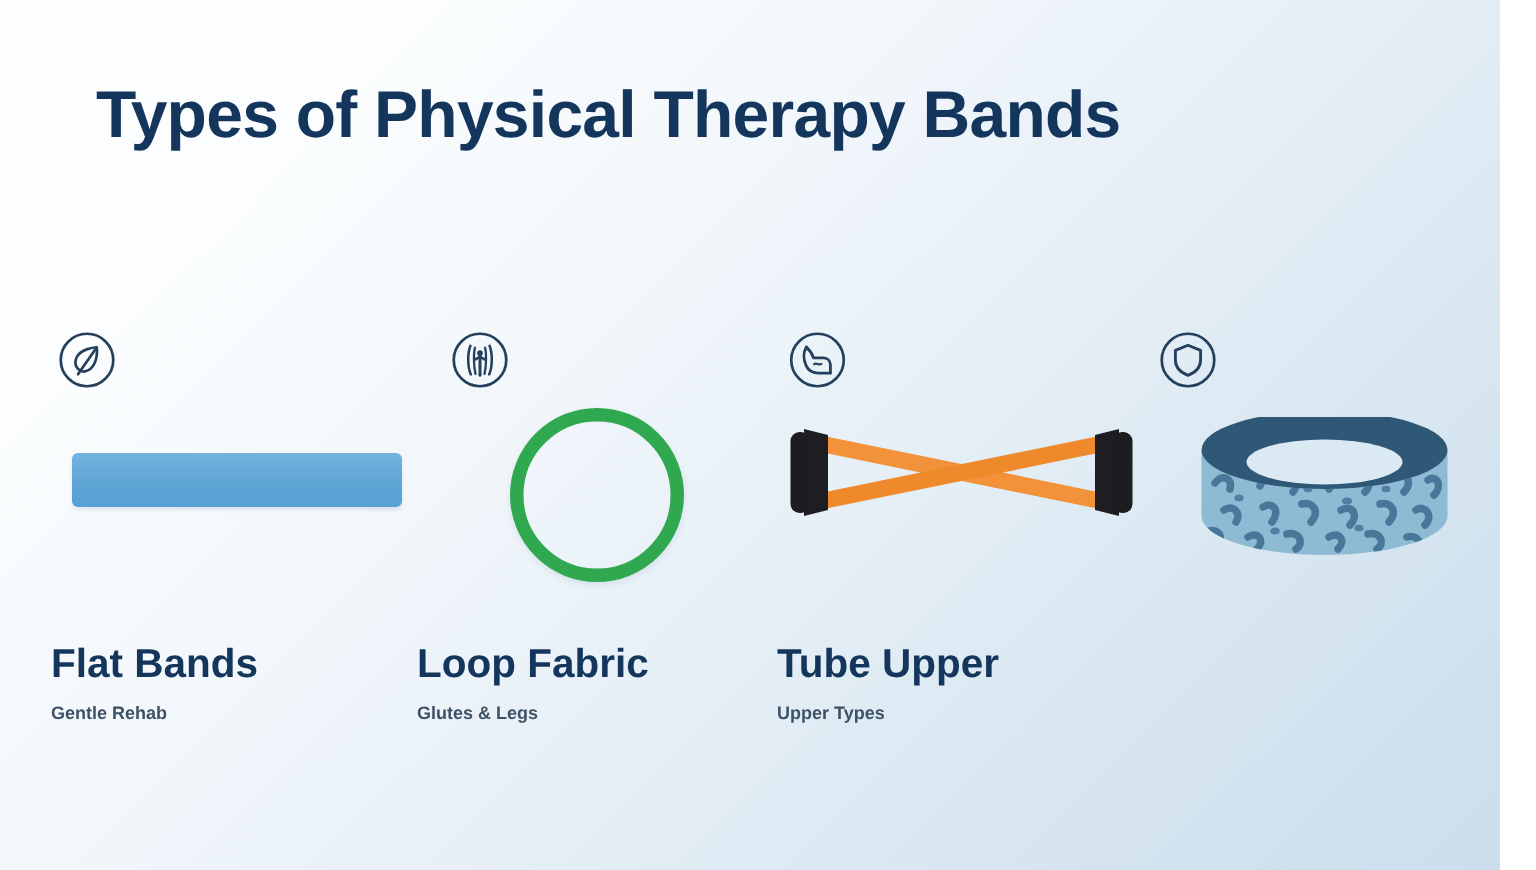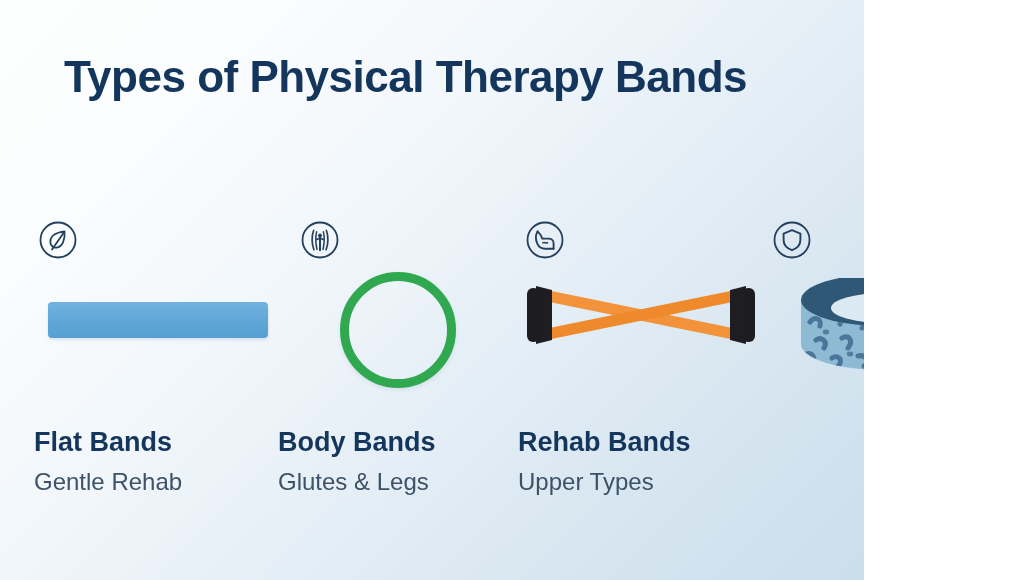--- a/index.html
+++ b/index.html
@@ -7,21 +7,21 @@
     padding: 0;
   }
   body {
     width: 1024px;
     height: 580px;
     overflow: hidden;
     font-family: "Liberation Sans", sans-serif;
   }
   #infographic {
     position: relative;
-    width: 864px;
+    width: 1000px;
     height: 580px;
     background: linear-gradient(135deg,
         #fdfefe 0%,
         #fbfdfe 18%,
         #f2f7fb 38%,
         #e4eef6 60%,
         #d6e5f0 80%,
         #cbdeec 100%);
     overflow: hidden;
   }
@@ -122,22 +122,22 @@
   }
   .band-title {
     font-size: 27px;
     font-weight: bold;
     color: #14365c;
     line-height: 1.1;
     white-space: nowrap;
   }
   .band-sub {
     margin-top: 11px;
-    font-size: 24px;
-    font-weight: normal;
+    font-size: 12px;
+    font-weight: bold;
     color: #3d5266;
     line-height: 1.1;
     white-space: nowrap;
   }
 </style>
 </head>
 <body>
 
 <div id="infographic">
 
@@ -176,21 +176,21 @@
         <path d="M20 17.3 L20 30.2" fill="none" stroke="#24405c" stroke-width="2" stroke-linecap="round"></path>
         <path d="M16.9 19.6 L20 17.9 L23.1 19.6" fill="none" stroke="#24405c" stroke-width="1.7" stroke-linecap="round" stroke-linejoin="round"></path>
       </svg>
     </div>
 
     <div class="art">
       <div class="loop-band"></div>
     </div>
 
     <div class="label-block">
-      <div class="band-title">Body Bands</div>
+      <div class="band-title">Loop Fabric</div>
       <div class="band-sub">Glutes &amp; Legs</div>
     </div>
   </div>
 
   <div class="column" id="col-2">
 
     <div class="badge-icon">
       <svg viewBox="0 0 40 40" width="40" height="40">
         <circle cx="20" cy="20" r="17.5" fill="none" stroke="#24405c" stroke-width="1.8"></circle>
         <path d="M12.6 11.4 C10.4 15.0 10.6 20.0 12.4 23.8 C13.8 26.8 16.6 28.6 20.2 28.7 L28.6 28.7" fill="none" stroke="#24405c" stroke-width="1.9" stroke-linecap="round" stroke-linejoin="round"></path>
@@ -208,21 +208,21 @@
 
         <path d="M14 6 L30 10 L30 60 L14 64 Z" fill="#1e1e22"></path>
         <rect x="5" y="8" width="13" height="54" rx="6" fill="#1d1d21"></rect>
 
         <path d="M224 6 L208 10 L208 60 L224 64 Z" fill="#1e1e22"></path>
         <rect x="220" y="8" width="13" height="54" rx="6" fill="#1d1d21"></rect>
       </svg>
     </div>
 
     <div class="label-block">
-      <div class="band-title">Rehab Bands</div>
+      <div class="band-title">Tube Upper</div>
       <div class="band-sub">Upper Types</div>
     </div>
   </div>
 
   <div class="column" id="col-3">
 
     <div class="badge-icon">
       <svg viewBox="0 0 40 40" width="40" height="40">
         <circle cx="20" cy="20" r="17.5" fill="none" stroke="#24405c" stroke-width="1.8"></circle>
         <path d="M20 10.2 L28.4 13.6 L28.4 20.0 C28.4 25.0 24.8 28.4 20 30.2 C15.2 28.4 11.6 25.0 11.6 20.0 L11.6 13.6 Z" fill="none" stroke="#24405c" stroke-width="1.9" stroke-linejoin="round"></path>

